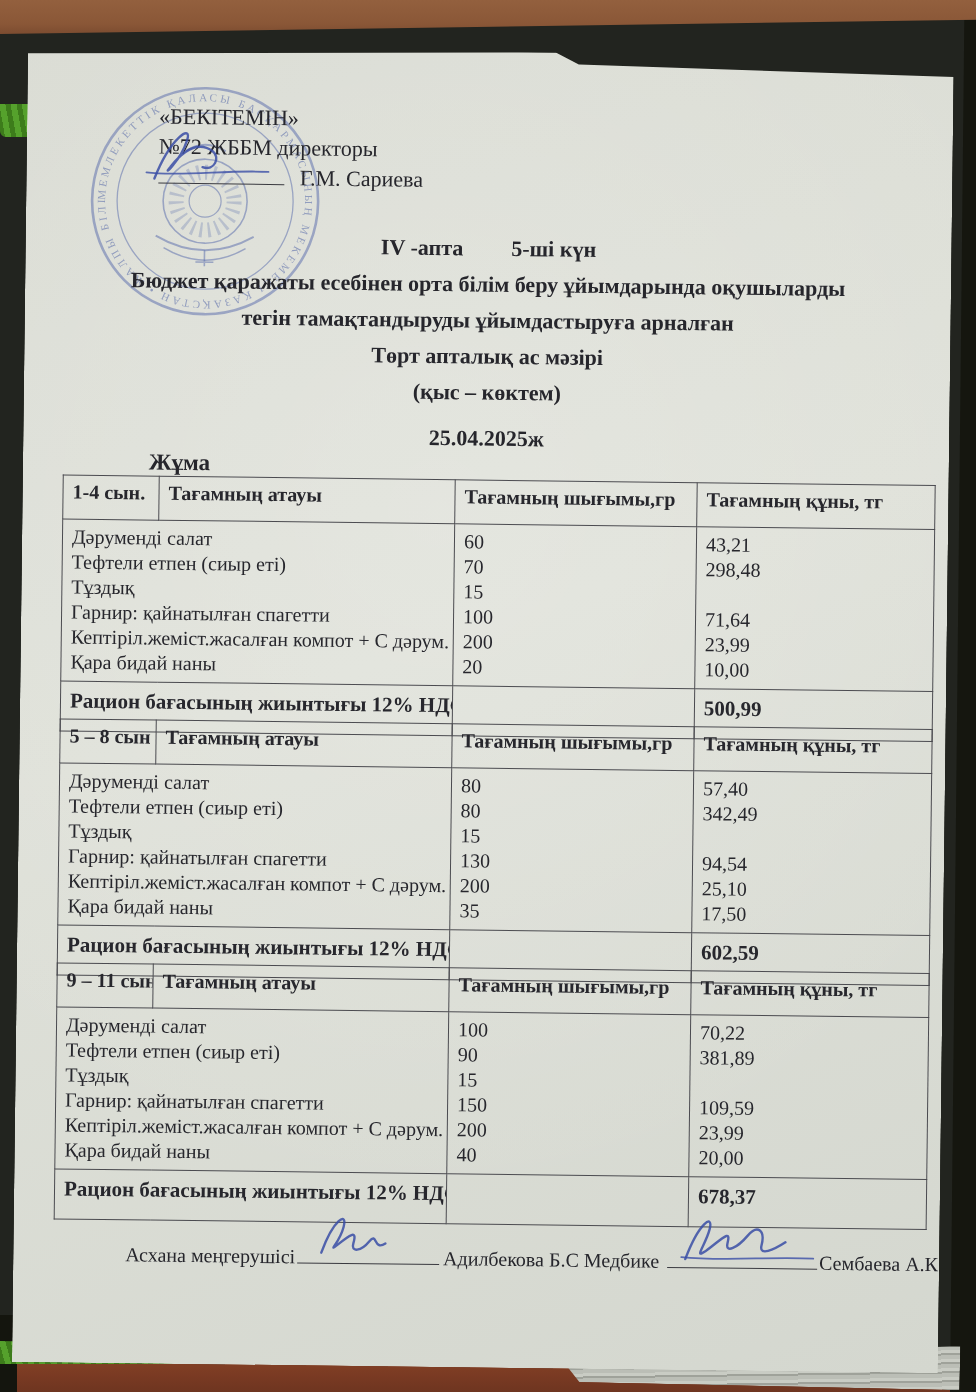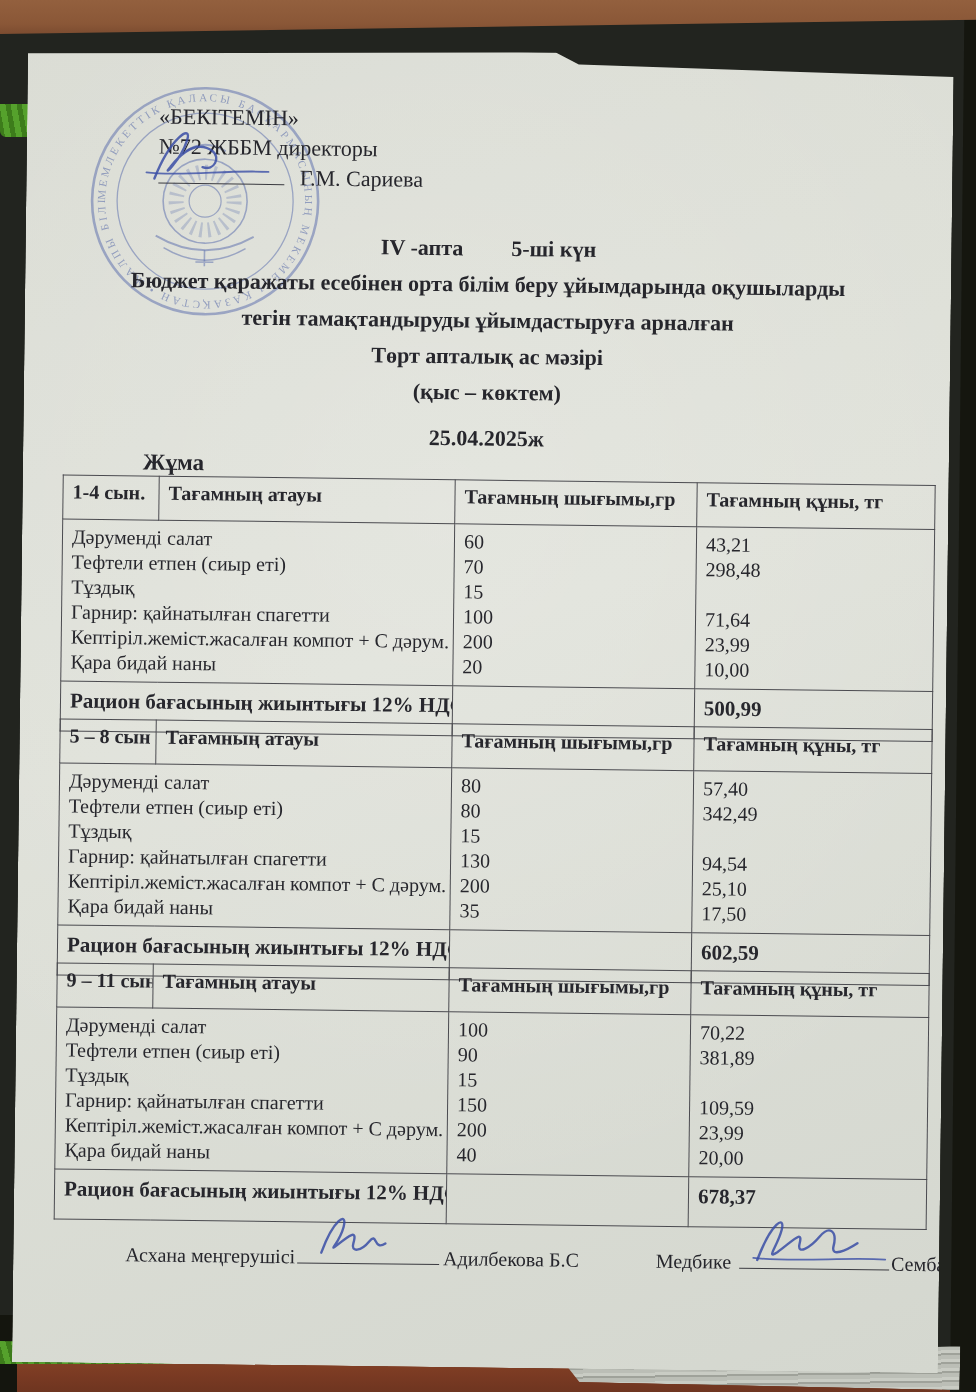--- a/index.html
+++ b/index.html
@@ -67,42 +67,42 @@
   .approval{position:absolute;left:132px;top:54px;font-size:22px;line-height:30px;}
   .sig-row{position:relative;white-space:nowrap;}
   .sig-underline{display:inline-block;width:126px;border-bottom:1.6px solid #3a3a40;height:20px;margin-right:10px;position:relative;}
   .sig-svg{position:absolute;left:-18px;top:-46px;width:170px;height:76px;overflow:visible;}
   
   .title-block{position:absolute;left:0;top:180px;width:926px;text-align:center;font-weight:bold;font-size:22px;}
   .t-line{height:36px;line-height:34px;}
   .day-gap{display:inline-block;width:48px;}
   .t-date{margin-top:10px;height:36px;line-height:34px;}
   
-  .day-label{position:absolute;left:120px;top:402px;font-weight:bold;font-size:23px;}
+  .day-label{position:absolute;left:126px;top:402px;font-weight:bold;font-size:23px;}
   
   table.menu{
     position:absolute;left:40px;width:872px;border-collapse:collapse;table-layout:fixed;
     font-size:20px;color:#27272d;
   }
   table.menu td{border:1.4px solid #4b4b50;vertical-align:top;overflow:hidden;}
   tr.hdr td{font-weight:bold;height:38px;padding:5px 4px 0 9px;white-space:nowrap;}
   tr.bodyr td{height:156px;padding:5px 4px 0 9px;}
   .cl{height:25px;line-height:25px;white-space:nowrap;}
   tr.totalr td{height:42px;font-weight:bold;font-size:21px;padding:7px 4px 0 9px;white-space:nowrap;}
   #t1{top:428px;} #t2{top:672px;} #t3{top:916px;}
   
   .footer{
     position:absolute;left:0;top:1196px;width:926px;font-size:20px;white-space:nowrap;
     padding-left:112px;box-sizing:border-box;
   }
   .f-sigline{display:inline-block;border-bottom:1.5px solid #3a3a40;height:16px;position:relative;vertical-align:baseline;}
   .f-sigline.l{width:142px;margin:0 4px 0 2px;}
   .f-sigline.r{width:150px;margin:0 2px 0 8px;}
   .f-sig-svg{position:absolute;left:6px;top:-44px;width:150px;height:64px;overflow:visible;}
-  .f-right{margin-left:72px;}
+  .f-right{}
 </style>
 </head>
 <body>
 
 <div class="wood-top"></div>
 <div class="dark-right"></div>
 <div class="dark-left-bottom"></div>
 <div class="brown-bottom"></div>
 <div class="page-stack"></div>
 <div class="green-trim-topleft"></div>

